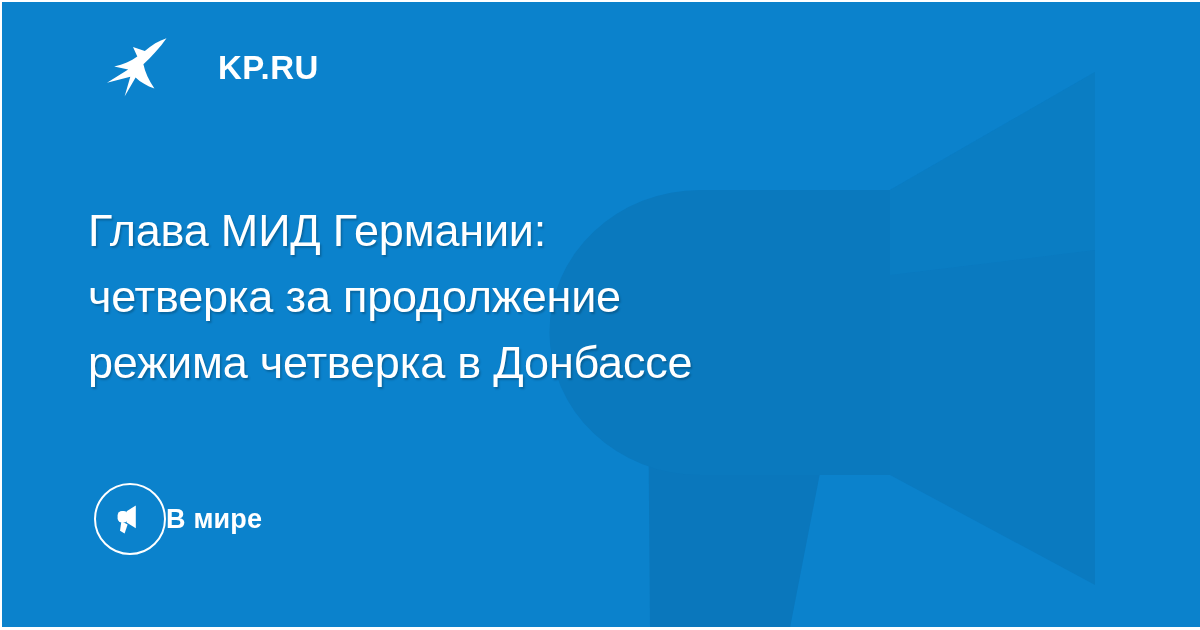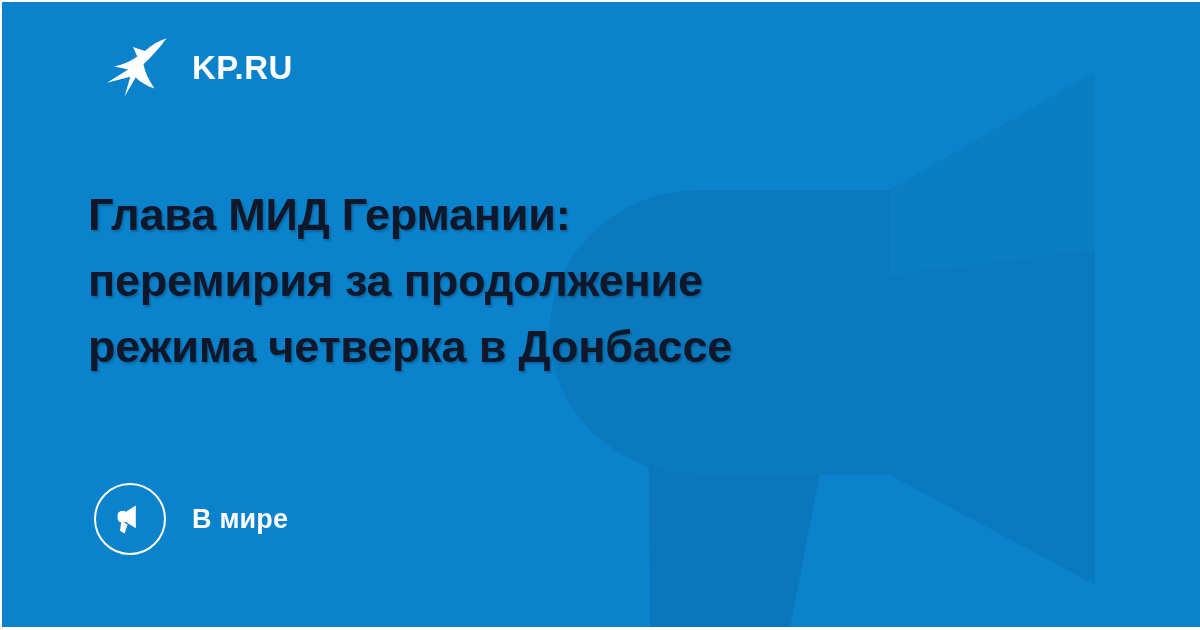--- a/index.html
+++ b/index.html
@@ -55,46 +55,46 @@
     display: block;
   }
   .logo-bird svg { display: block; width: 66px; height: 66px; }
   .logo-word {
     color: #ffffff;
     font-size: 33px;
     font-weight: bold;
     letter-spacing: 0.5px;
     line-height: 1;
     white-space: nowrap;
+    margin-left: 26px;
   }
 
   
   .headline {
     position: absolute;
     left: 88px;
-    top: 152px;
+    top: 168px;
     width: 940px;
     z-index: 20;
-    color: #0f172a;
+    color: #ffffff;
     font-size: 45px;
-    font-weight: bold;
+    font-weight: normal;
     line-height: 66px;
     letter-spacing: -0.2px;
     text-shadow: 1.5px 1.5px 2px rgba(0,0,0,0.22);
   }
   .headline .hl-line { display: block; white-space: nowrap; }
 
   
   .badge-row {
     position: absolute;
     left: 94px;
     top: 483px;
     display: flex;
     align-items: center;
-    gap: 26px;
     z-index: 20;
   }
   .badge-circle {
     width: 72px;
     height: 72px;
     border: 2px solid #ffffff;
     border-radius: 50%;
     display: flex;
     align-items: center;
     justify-content: center;
@@ -142,21 +142,21 @@
           C36.6 48.4 43.0 52.1 50.4 54.6
           C44.7 46.3 41.1 38.0 39.4 30.3
           C47.9 22.2 55.9 13.6 62.5 4.2 Z"></path>
       </svg>
     </span>
     <span class="logo-word">KP.RU</span>
   </div>
 
   <h1 class="headline">
     <span class="hl-line">Глава МИД Германии:</span>
-    <span class="hl-line">перемирия за продолжение</span>
+    <span class="hl-line">четверка за продолжение</span>
     <span class="hl-line">режима четверка в Донбассе</span>
   </h1>
 
   <div class="badge-row">
     <span class="badge-circle">
       <svg viewBox="0 0 38 38" xmlns="http://www.w3.org/2000/svg" aria-hidden="true">
         <path fill="#ffffff" d="M24.8 5.6 L24.8 28.2 L15.6 22.6 L15.6 11.2 Z"></path>
         <rect x="6.6" y="11.0" width="10.4" height="11.6" rx="4.4" fill="#ffffff"></rect>
         <path fill="#ffffff" d="M10.4 21.2 L16.6 24.6 L13.6 33.6 L9.0 30.8 Z"></path>
       </svg>

